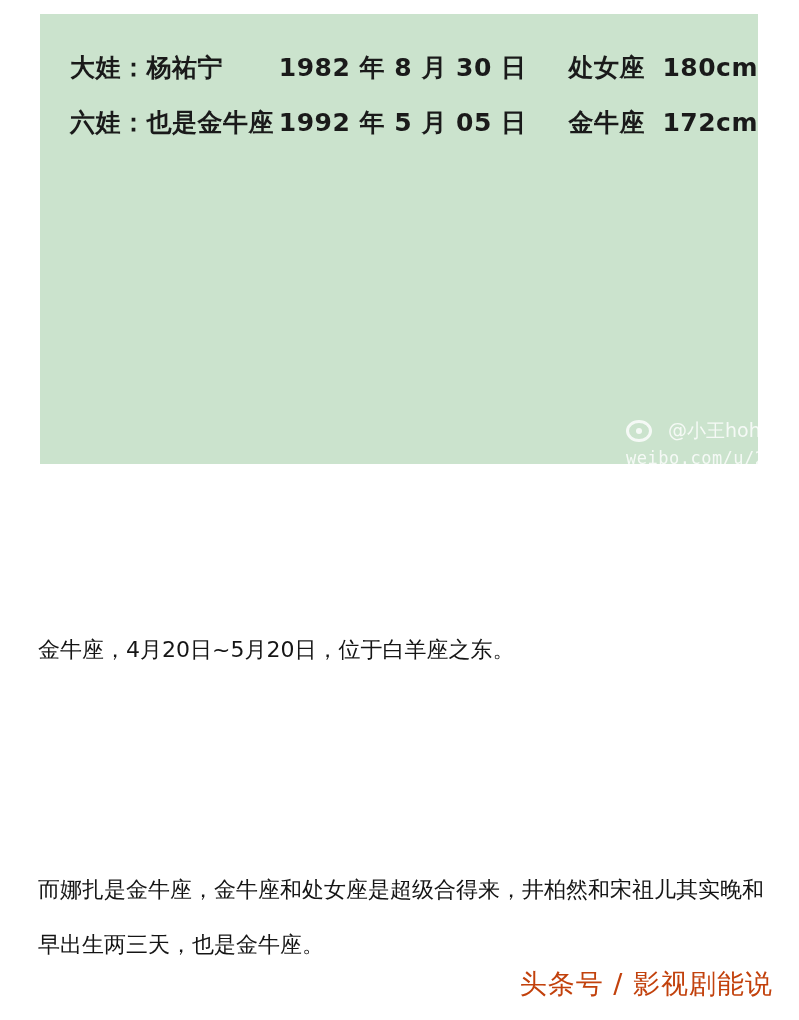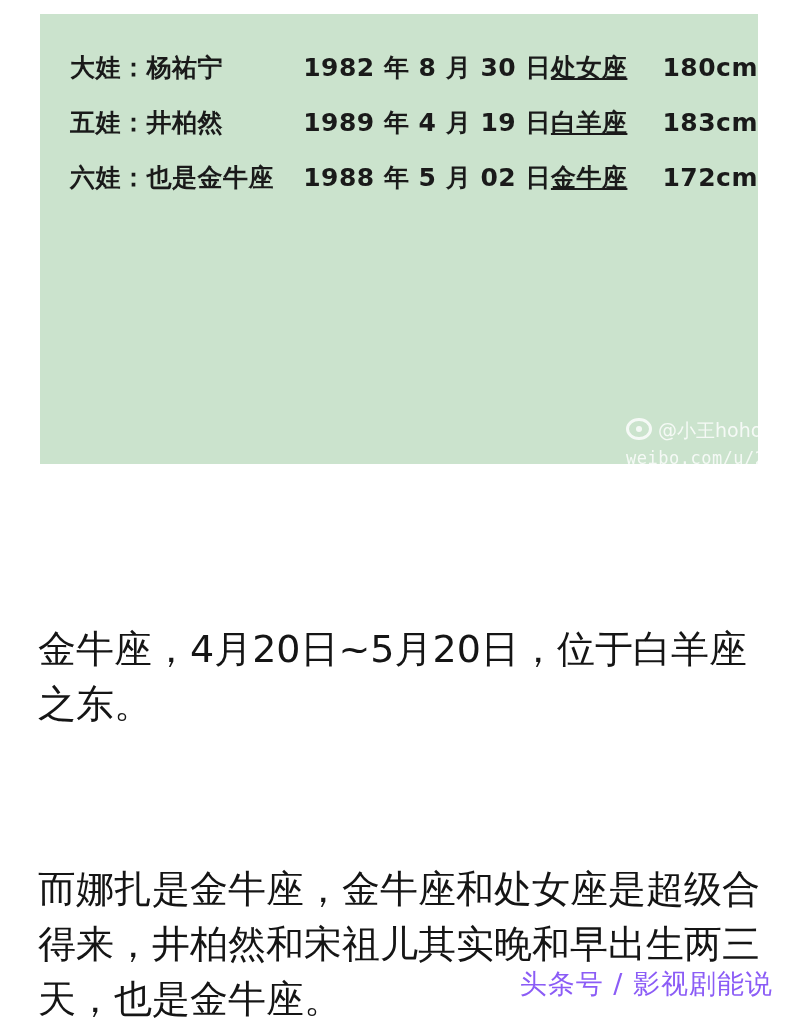--- a/index.html
+++ b/index.html
@@ -40,46 +40,45 @@
     padding: 11px 0 11px 0;
     white-space: nowrap;
     letter-spacing: 0.5px;
   }
   .c-rank {
     padding-left: 30px !important;
     width: 210px;
   }
   .c-date {
     width: 278px;
-    text-align: right;
+    text-align: left;
   }
   .c-sign {
     width: 120px;
-    text-align: left;
-    text-decoration: underline;
+    text-align: center;
   }
   .c-height {
     text-align: center;
   }
 
   
   .watermark {
     position: absolute;
     left: 586px;
     top: 404px;
     width: 172px;
     height: 56px;
     color: #ffffff;
     opacity: 0.82;
     pointer-events: none;
   }
   .wm-row1 {
     display: flex;
-    align-items: flex-start;
-    gap: 6px;
+    align-items: center;
+    gap: 16px;
     font-size: 19px;
     font-family: "DejaVu Sans", "Liberation Sans", sans-serif;
   }
   .wm-eye {
     width: 26px;
     height: 22px;
     border-radius: 50% 50% 50% 50%;
     border: 3px solid #ffffff;
     box-sizing: border-box;
     position: relative;
@@ -101,60 +100,54 @@
     letter-spacing: 0.5px;
     margin-top: 4px;
     font-family: "DejaVu Sans Mono", monospace;
   }
 
   
   .para {
     position: absolute;
     left: 38px;
     width: 726px;
-    font-size: 38px;
+    font-size: 22px;
     line-height: 55px;
     color: #151515;
     font-family: "DejaVu Sans", "Liberation Sans", sans-serif;
   }
   #para-1 { top: 622px; }
   #para-2 { top: 862px; }
 
   
   .source {
     position: absolute;
     right: 26px;
     bottom: 18px;
     font-size: 27px;
-    color: #8b5cf6;
+    color: #c2410c;
     font-family: "DejaVu Sans", "Liberation Sans", sans-serif;
     letter-spacing: 1px;
   }
 </style>
 </head>
 <body>
 
 <div class="card">
   <table class="table">
     <tbody>
       <tr>
         <td class="c-rank">大娃：杨祐宁</td>
         <td class="c-date">1982 年 8 月 30 日</td>
         <td class="c-sign">处女座</td>
         <td class="c-height">180cm</td>
       </tr>
       <tr>
-        <td class="c-rank">五娃：井柏然</td>
-        <td class="c-date">1989 年 4 月 19 日</td>
-        <td class="c-sign">白羊座</td>
-        <td class="c-height">183cm</td>
-      </tr>
-      <tr>
         <td class="c-rank">六娃：也是金牛座</td>
-        <td class="c-date">1988 年 5 月 02 日</td>
+        <td class="c-date">1992 年 5 月 05 日</td>
         <td class="c-sign">金牛座</td>
         <td class="c-height">172cm</td>
       </tr>
     </tbody>
   </table>
 
   <div class="watermark">
     <div class="wm-row1">
       <span class="wm-eye"></span>
       <span>@小王hoho</span>

